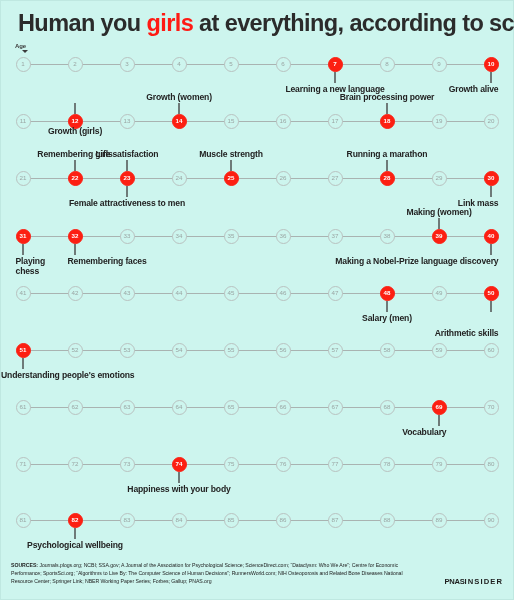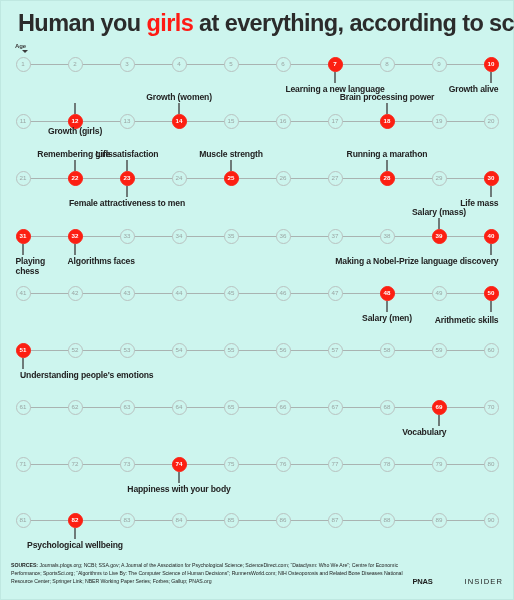--- a/index.html
+++ b/index.html
@@ -70,21 +70,21 @@
     position:absolute;left:10px;top:560px;width:400px;
     font-size:5.2px;line-height:8.2px;color:#1d1d1d;
     letter-spacing:-0.05px;
   }
   .footer b{font-weight:bold;}
   .brand{
     position:absolute;right:10px;top:576px;
     font-size:7.6px;color:#1d1d1d;white-space:nowrap;
   }
   .brand .tech{font-weight:bold;letter-spacing:-0.3px;}
-  .brand .ins{font-weight:normal;letter-spacing:1.1px;padding-left:32px;}
+  .brand .ins{font-weight:bold;letter-spacing:1.1px;}
 </style>
 </head>
 <body>
 
 <div id="canvas">
 
   <div class="title">
     <span>Human you </span><span class="hl">girls</span><span> at everything, according to science</span>
   </div>
 
@@ -144,65 +144,65 @@
         <div class="stem" style="left: 230px; height: 11px; top: -18.5px;"></div>
         <div class="lbl above" style="top: -19.5px; left: 230px;">Muscle strength</div>
         <div class="node off" style="left: 282px;">26</div>
         <div class="node off" style="left: 334px;">27</div>
         <div class="node on" style="left: 386px;">28</div>
         <div class="stem" style="left: 386px; height: 11px; top: -18.5px;"></div>
         <div class="lbl above" style="top: -19.5px; left: 386px;">Running a marathon</div>
         <div class="node off" style="left: 438px;">29</div>
         <div class="node on" style="left: 490px;">30</div>
         <div class="stem" style="left: 490px; height: 11px; top: 7.5px;"></div>
-        <div class="lbl below" style="top: 19.5px; left: 497.5px; transform: translate(-100%, 0px);">Life mass</div>
+        <div class="lbl below" style="top: 19.5px; left: 497.5px; transform: translate(-100%, 0px);">Link mass</div>
       </div>
       <div class="row" style="top: 235px;">
         <div class="axis"></div>
         <div class="node on" style="left: 22px;">31</div>
         <div class="stem" style="left: 22px; height: 11px; top: 7.5px;"></div>
         <div class="lbl below" style="top: 19.5px; left: 14.5px; transform: translate(0px, 0px); white-space: normal; width: 46px;">Playing chess</div>
         <div class="node on" style="left: 74px;">32</div>
         <div class="stem" style="left: 74px; height: 11px; top: 7.5px;"></div>
-        <div class="lbl below" style="top: 19.5px; left: 66.5px; transform: translate(0px, 0px);">Algorithms faces</div>
+        <div class="lbl below" style="top: 19.5px; left: 66.5px; transform: translate(0px, 0px);">Remembering faces</div>
         <div class="node off" style="left: 126px;">33</div>
         <div class="node off" style="left: 178px;">34</div>
         <div class="node off" style="left: 230px;">35</div>
         <div class="node off" style="left: 282px;">36</div>
         <div class="node off" style="left: 334px;">37</div>
         <div class="node off" style="left: 386px;">38</div>
         <div class="node on" style="left: 438px;">39</div>
         <div class="stem" style="left: 438px; height: 11px; top: -18.5px;"></div>
-        <div class="lbl above" style="top: -19.5px; left: 438px;">Salary (mass)</div>
+        <div class="lbl above" style="top: -19.5px; left: 438px;">Making (women)</div>
         <div class="node on" style="left: 490px;">40</div>
         <div class="stem" style="left: 490px; height: 11px; top: 7.5px;"></div>
         <div class="lbl below" style="top: 19.5px; left: 497.5px; transform: translate(-100%, 0px);">Making a Nobel-Prize language discovery</div>
       </div>
       <div class="row" style="top: 292px;">
         <div class="axis"></div>
         <div class="node off" style="left: 22px;">41</div>
         <div class="node off" style="left: 74px;">42</div>
         <div class="node off" style="left: 126px;">43</div>
         <div class="node off" style="left: 178px;">44</div>
         <div class="node off" style="left: 230px;">45</div>
         <div class="node off" style="left: 282px;">46</div>
         <div class="node off" style="left: 334px;">47</div>
         <div class="node on" style="left: 386px;">48</div>
         <div class="stem" style="left: 386px; height: 11px; top: 7.5px;"></div>
         <div class="lbl below" style="top: 19.5px; left: 386px;">Salary (men)</div>
         <div class="node off" style="left: 438px;">49</div>
         <div class="node on" style="left: 490px;">50</div>
         <div class="stem" style="left: 490px; height: 11px; top: 7.5px;"></div>
-        <div class="lbl below" style="top: 22px; left: 497.5px; transform: translate(-100%, 0px);">Arithmetic skills</div>
+        <div class="lbl below" style="top: 35px; left: 497.5px; transform: translate(-100%, 0px);">Arithmetic skills</div>
       </div>
       <div class="row" style="top: 349px;">
         <div class="axis"></div>
         <div class="node on" style="left: 22px;">51</div>
         <div class="stem" style="left: 22px; height: 11px; top: 7.5px;"></div>
-        <div class="lbl below" style="top: 19.5px; left: 19px; transform: translate(0px, 0px);">Understanding people's emotions</div>
+        <div class="lbl below" style="top: 19.5px; left: 0; transform: translate(0px, 0px);">Understanding people's emotions</div>
         <div class="node off" style="left: 74px;">52</div>
         <div class="node off" style="left: 126px;">53</div>
         <div class="node off" style="left: 178px;">54</div>
         <div class="node off" style="left: 230px;">55</div>
         <div class="node off" style="left: 282px;">56</div>
         <div class="node off" style="left: 334px;">57</div>
         <div class="node off" style="left: 386px;">58</div>
         <div class="node off" style="left: 438px;">59</div>
         <div class="node off" style="left: 490px;">60</div>
       </div>

